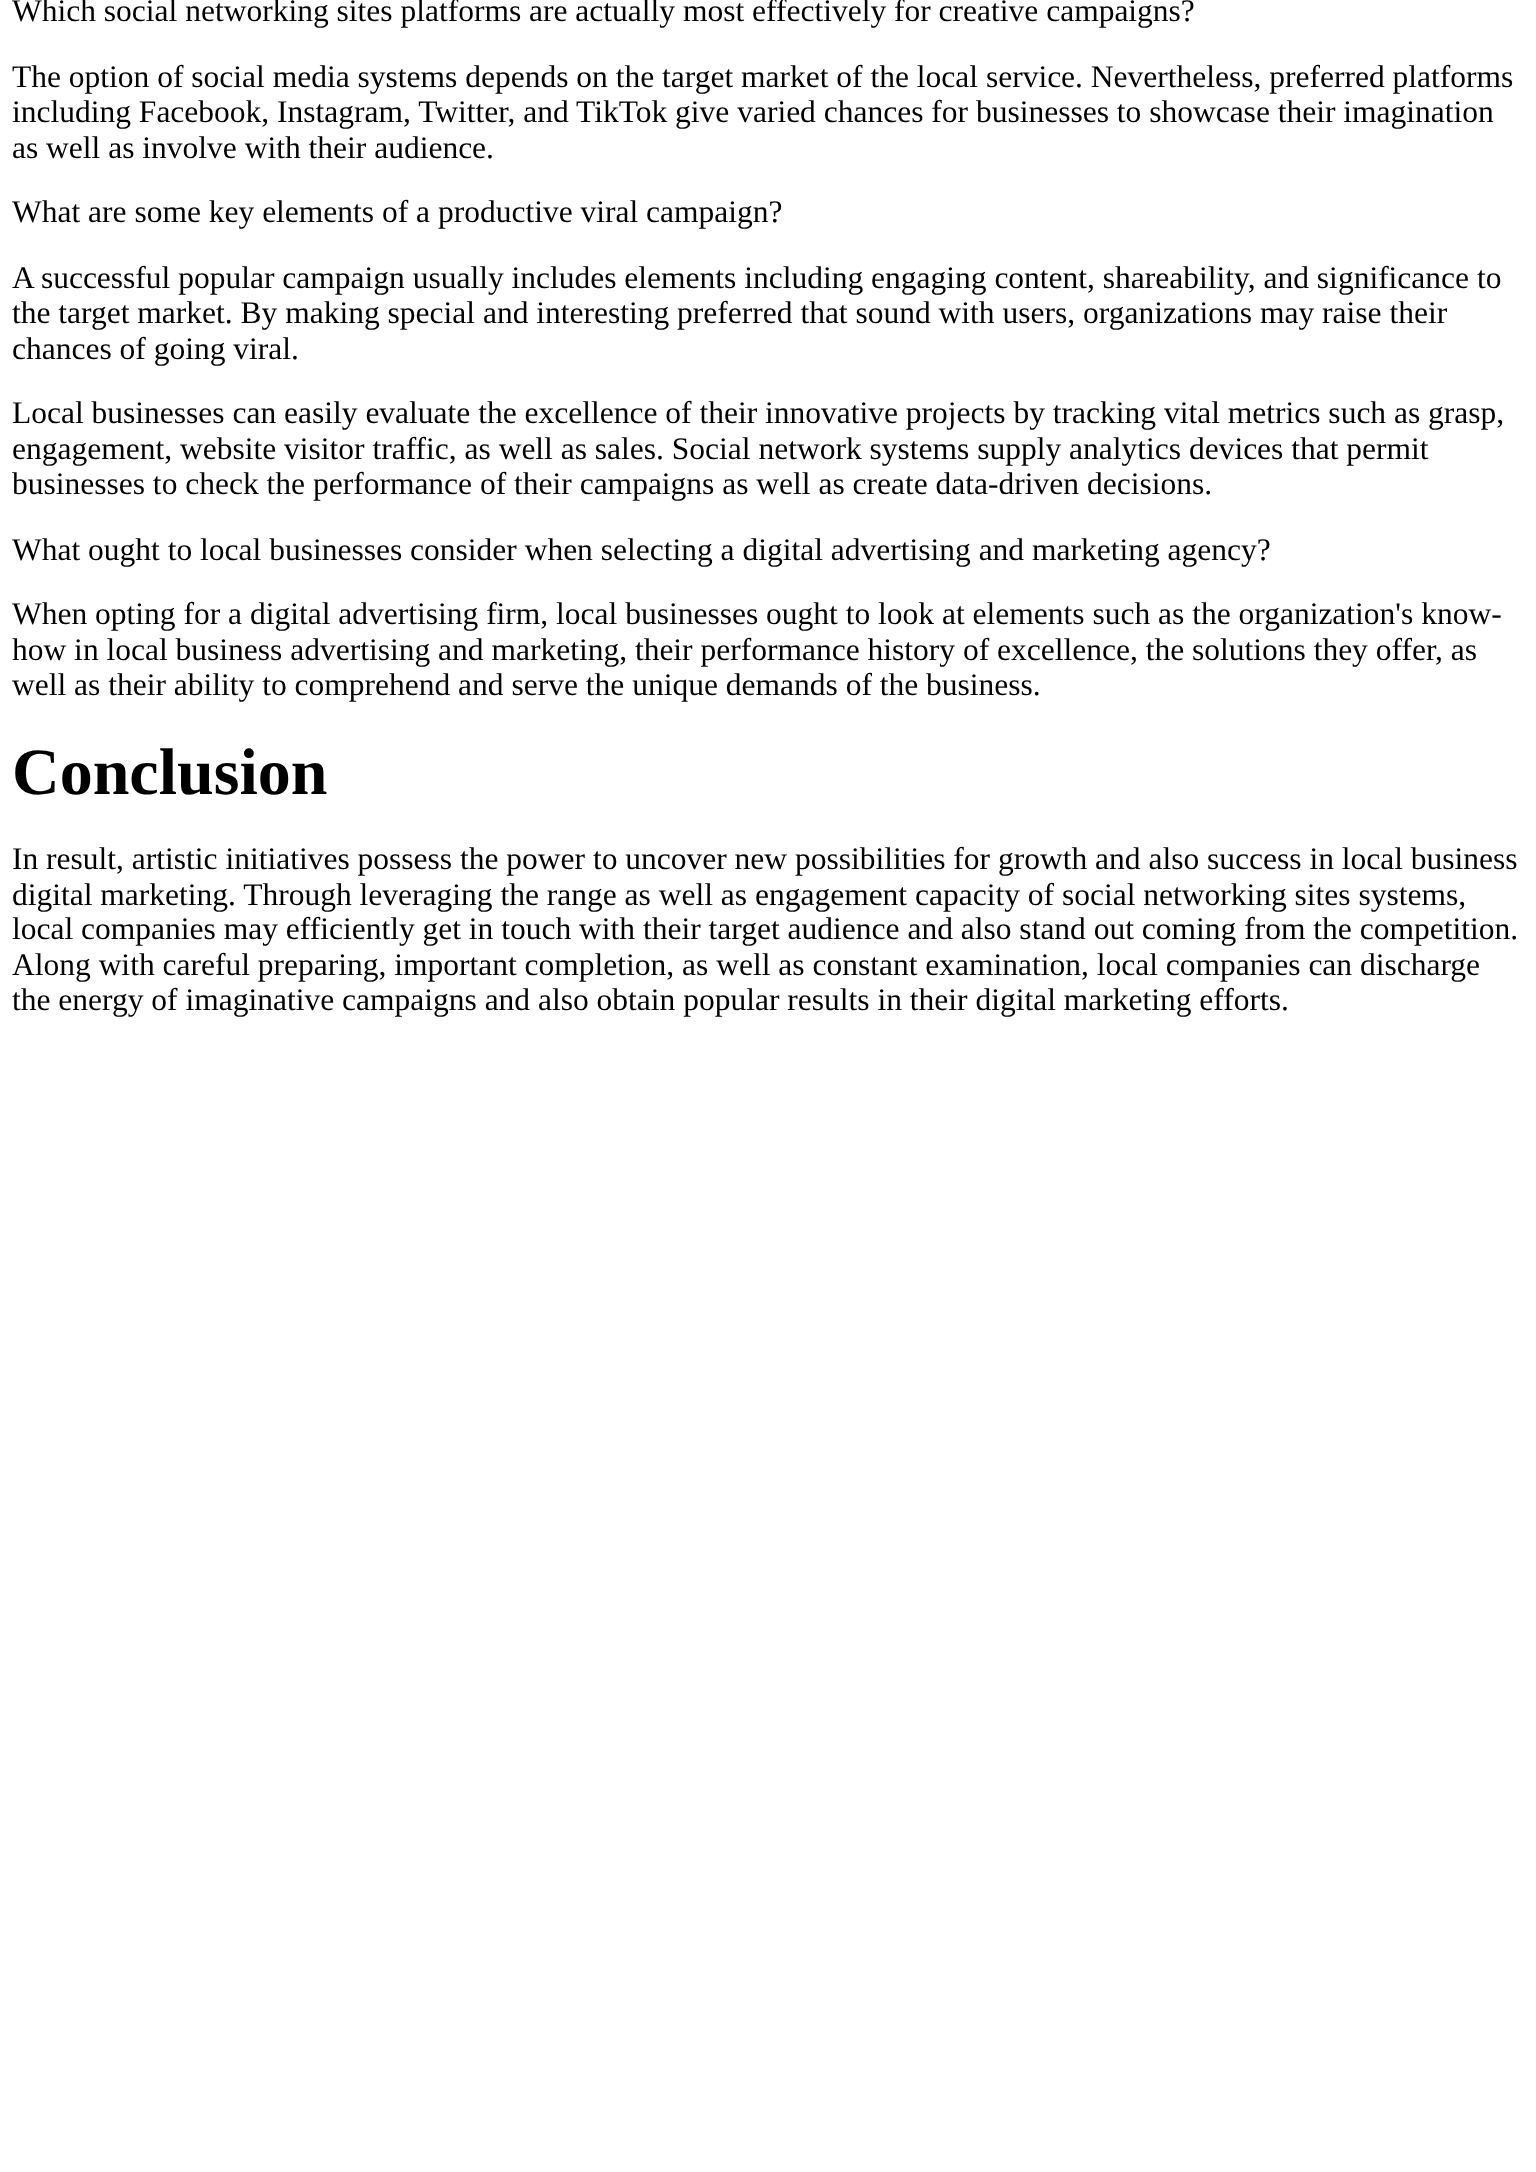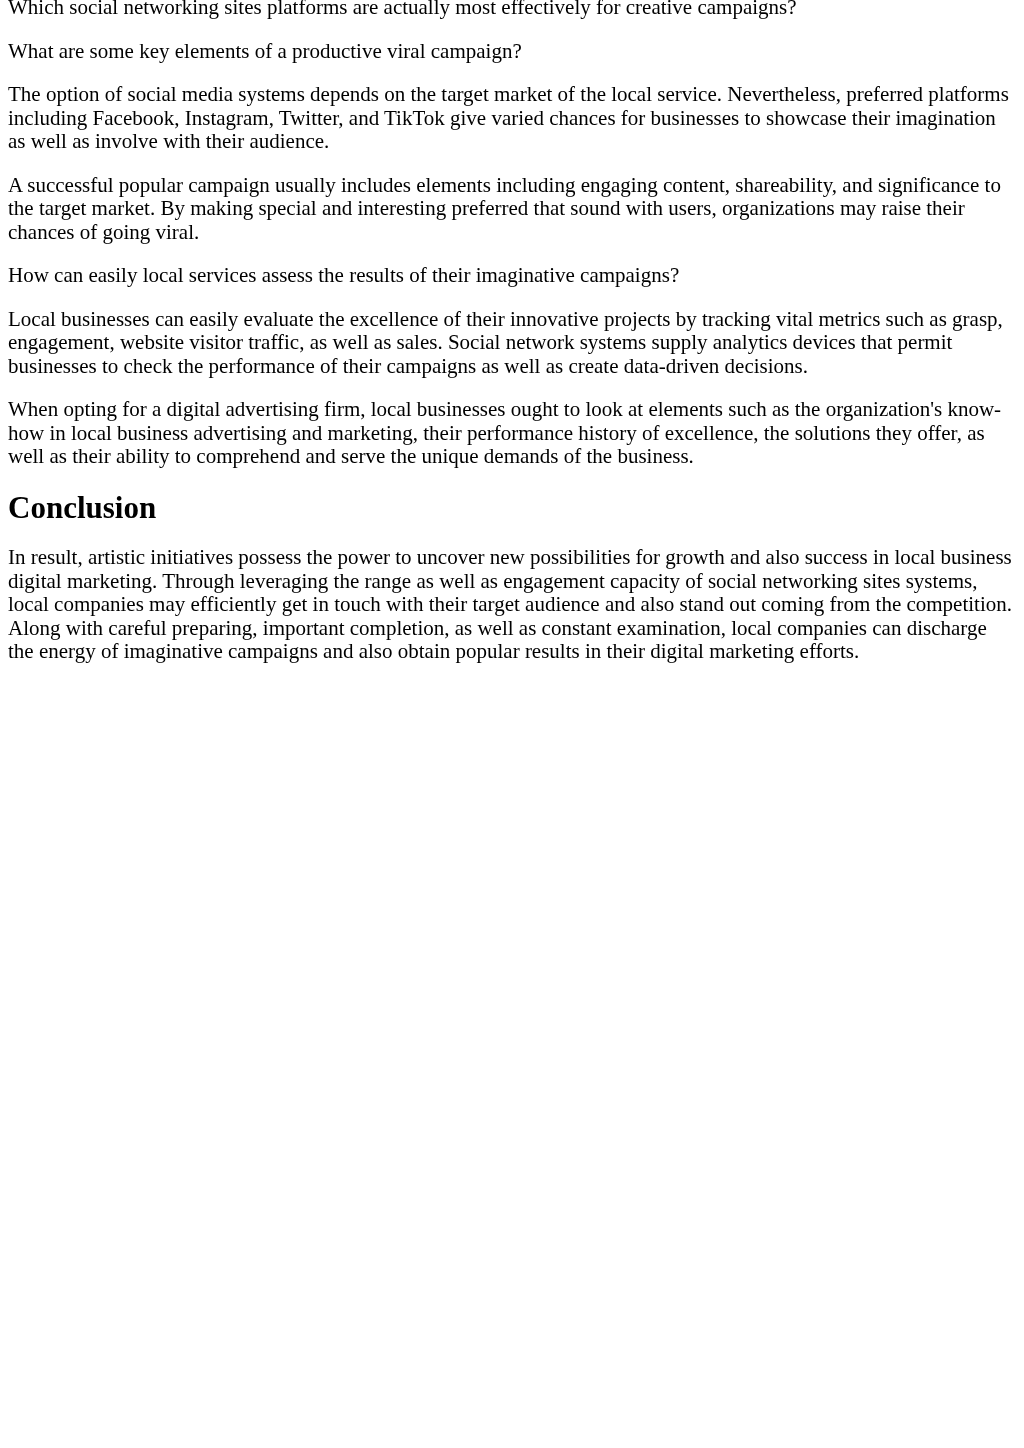--- a/index.html
+++ b/index.html
@@ -16,33 +16,33 @@
     line-height: 1.12;
   }
   .article {
     margin-top: -25px;
   }
   .article p {
     margin: 20px 0;
     padding: 0;
   }
   .article h1 {
-    font-size: 31px;
+    font-size: 44px;
     font-weight: bold;
     line-height: 1.15;
     margin: 21px 0;
     padding: 0;
   }
 </style>
 </head>
 <body>
 
 <main class="article">
   <p>Which social networking sites platforms are actually most effectively for creative campaigns?</p>
+  <p>The option of social media systems depends on the target market of the local service. Nevertheless, preferred platforms including Facebook, Instagram, Twitter, and TikTok give varied chances for businesses to showcase their imagination as well as involve with their audience.</p>
   <p>What are some key elements of a productive viral campaign?</p>
-  <p>The option of social media systems depends on the target market of the local service. Nevertheless, preferred platforms including Facebook, Instagram, Twitter, and TikTok give varied chances for businesses to showcase their imagination as well as involve with their audience.</p>
   <p>A successful popular campaign usually includes elements including engaging content, shareability, and significance to the target market. By making special and interesting preferred that sound with users, organizations may raise their chances of going viral.</p>
-  <p>How can easily local services assess the results of their imaginative campaigns?</p>
   <p>Local businesses can easily evaluate the excellence of their innovative projects by tracking vital metrics such as grasp, engagement, website visitor traffic, as well as sales. Social network systems supply analytics devices that permit businesses to check the performance of their campaigns as well as create data-driven decisions.</p>
+  <p>What ought to local businesses consider when selecting a digital advertising and marketing agency?</p>
   <p>When opting for a digital advertising firm, local businesses ought to look at elements such as the organization's know-how in local business advertising and marketing, their performance history of excellence, the solutions they offer, as well as their ability to comprehend and serve the unique demands of the business.</p>
   <h1>Conclusion</h1>
   <p>In result, artistic initiatives possess the power to uncover new possibilities for growth and also success in local business digital marketing. Through leveraging the range as well as engagement capacity of social networking sites systems, local companies may efficiently get in touch with their target audience and also stand out coming from the competition. Along with careful preparing, important completion, as well as constant examination, local companies can discharge the energy of imaginative campaigns and also obtain popular results in their digital marketing efforts.</p>
 </main>
 
 </body></html>

